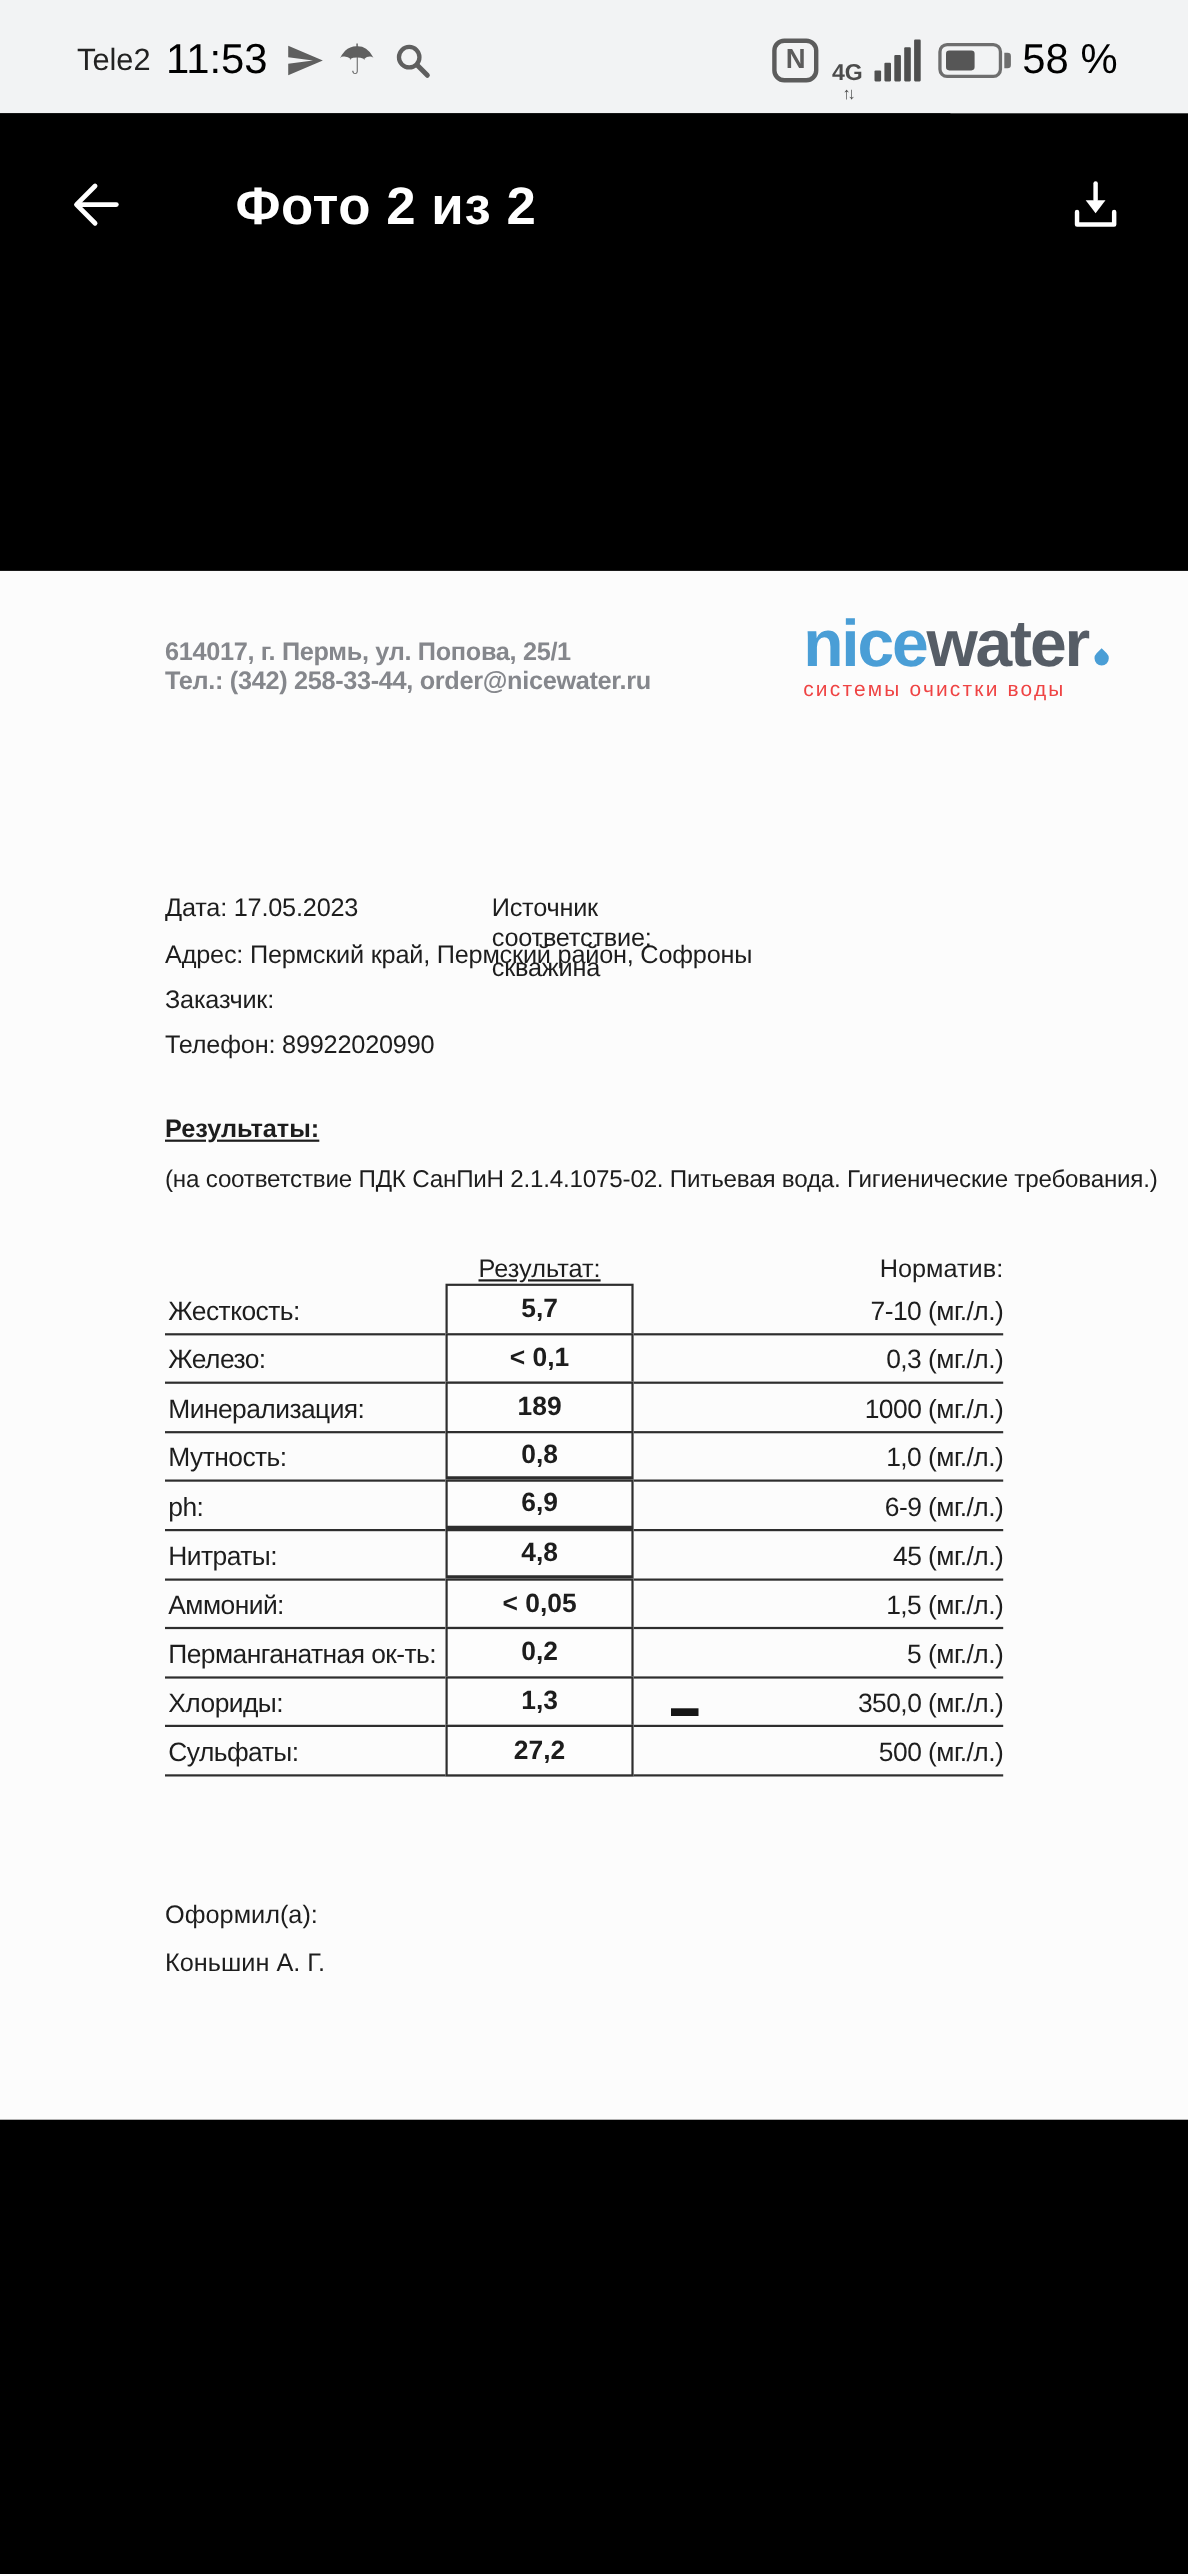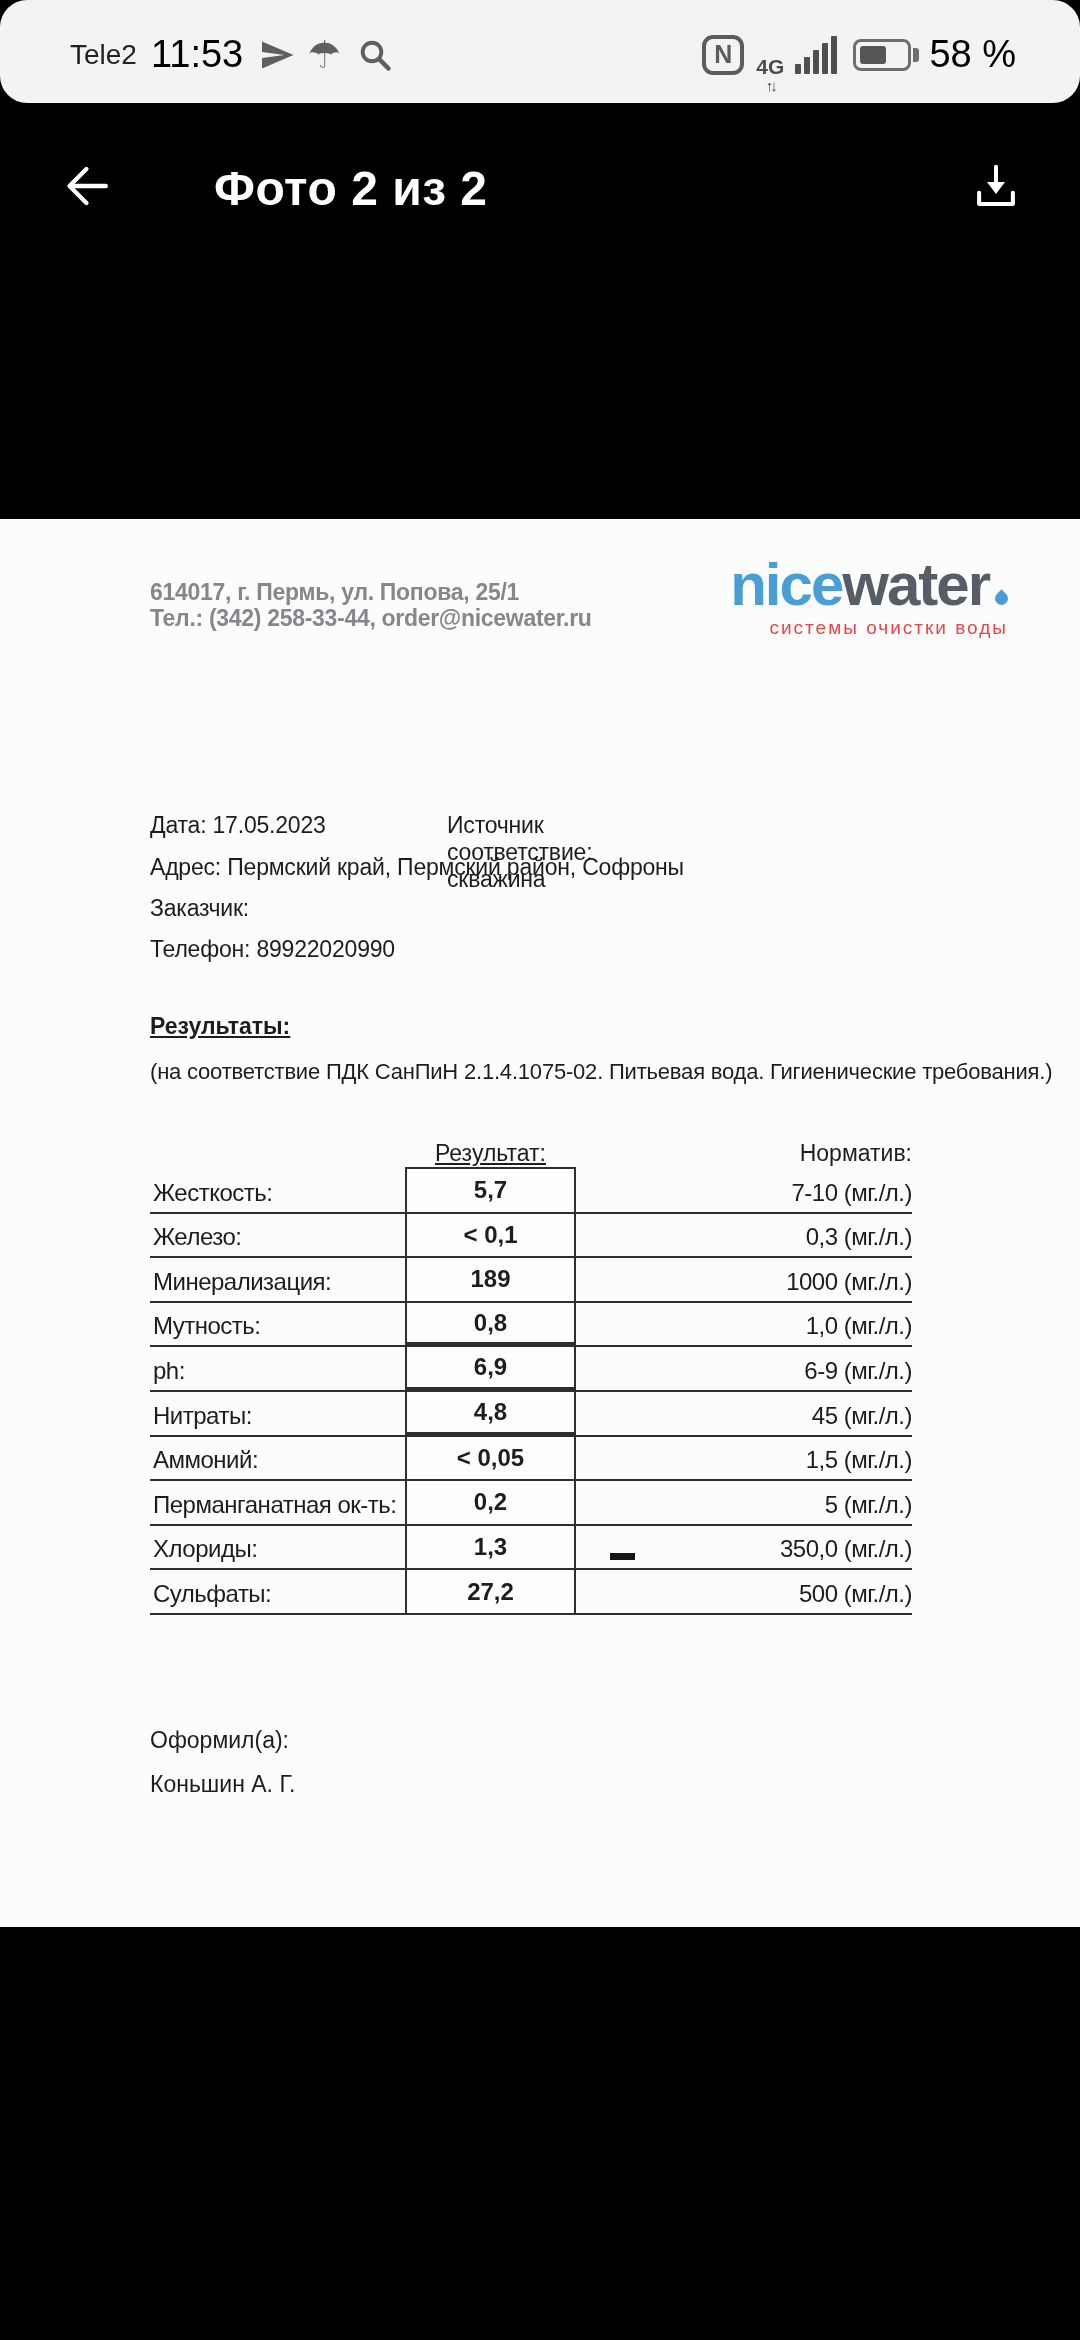--- a/index.html
+++ b/index.html
@@ -1,21 +1,21 @@
 <!DOCTYPE html>
 <html><head>
 <meta charset="utf-8">
 <style>
   html,body{margin:0;padding:0;background:#000;}
   body{width:1080px;height:2340px;overflow:hidden;font-family:"Liberation Sans",sans-serif;}
   .screen{position:relative;width:1080px;height:2340px;background:#000;}
 
   
   .status-bar{position:absolute;top:0;left:0;width:1080px;height:103px;background:#f2f3f4;
-    display:flex;align-items:center;box-sizing:border-box;padding:6px 64px 0 70px;color:#1c1c1c;border-radius:27px;}
+    display:flex;align-items:center;box-sizing:border-box;padding:6px 64px 0 70px;color:#1c1c1c;}
   .carrier{font-size:28px;color:#222;}
   .time{font-size:38px;margin-left:14px;color:#000;}
   .sb-ico{margin-left:16px;display:flex;align-items:center;}
   .umbrella{font-size:38px;color:#5f5f5f;line-height:1;margin-left:12px;}
   .sb-right{margin-left:auto;display:flex;align-items:center;}
   .nfc{width:42px;height:40px;border:4px solid #5c5c5c;border-radius:11px;display:flex;
     align-items:center;justify-content:center;font-size:25px;font-weight:700;color:#5c5c5c;box-sizing:border-box;}
   .net{display:flex;flex-direction:column;align-items:center;margin-left:12px;line-height:1;}
   .net .g{font-size:21px;font-weight:700;color:#4c4c4c;margin-top:40px;}
   .net .ud{font-size:15px;color:#4c4c4c;letter-spacing:-3px;margin-top:1px;}
@@ -31,21 +31,21 @@
   
   .viewer{position:absolute;top:103px;left:0;width:864px;height:2237px;background:#000;}
   .viewer-header{position:absolute;top:0;left:0;width:1080px;height:170px;display:flex;align-items:center;}
   .back-btn{margin-left:52px;width:64px;height:64px;display:flex;align-items:center;justify-content:center;}
   .viewer-title{margin-left:98px;font-size:48px;font-weight:700;color:#fff;letter-spacing:.5px;}
   .dl-btn{margin-left:auto;margin-right:52px;width:64px;height:64px;display:flex;align-items:center;justify-content:center;}
 
   
   .document{position:absolute;top:416px;left:0;width:1080px;height:1408px;background:#fcfcfc;color:#1d1d1d;}
   .addr{position:absolute;left:150px;top:60px;font-size:23px;font-weight:700;color:#85878c;line-height:26px;letter-spacing:-.3px;}
-  .logo{position:absolute;right:72px;top:36px;text-align:right;}
+  .logo{position:absolute;right:72px;top:36px;}
   .logo-word{font-size:60px;font-weight:700;letter-spacing:-2px;line-height:60px;white-space:nowrap;}
   .logo-nice{color:#4a9ed6;}
   .logo-water{color:#565d66;}
   .drop{display:inline-block;width:13px;height:13px;background:#4a9ed6;border-radius:0 50% 50% 50%;
     transform:rotate(45deg);margin-left:6px;}
   .tagline{font-size:19px;color:#ef4444;letter-spacing:2px;margin-top:2px;}
   .doc-title{position:absolute;left:150px;top:212px;font-size:24px;font-weight:700;letter-spacing:-.2px;}
   .f-line{position:absolute;left:150px;font-size:23px;letter-spacing:-.2px;}
   .f-date{top:293px;}
   .f-src{position:absolute;left:297px;top:0;}

